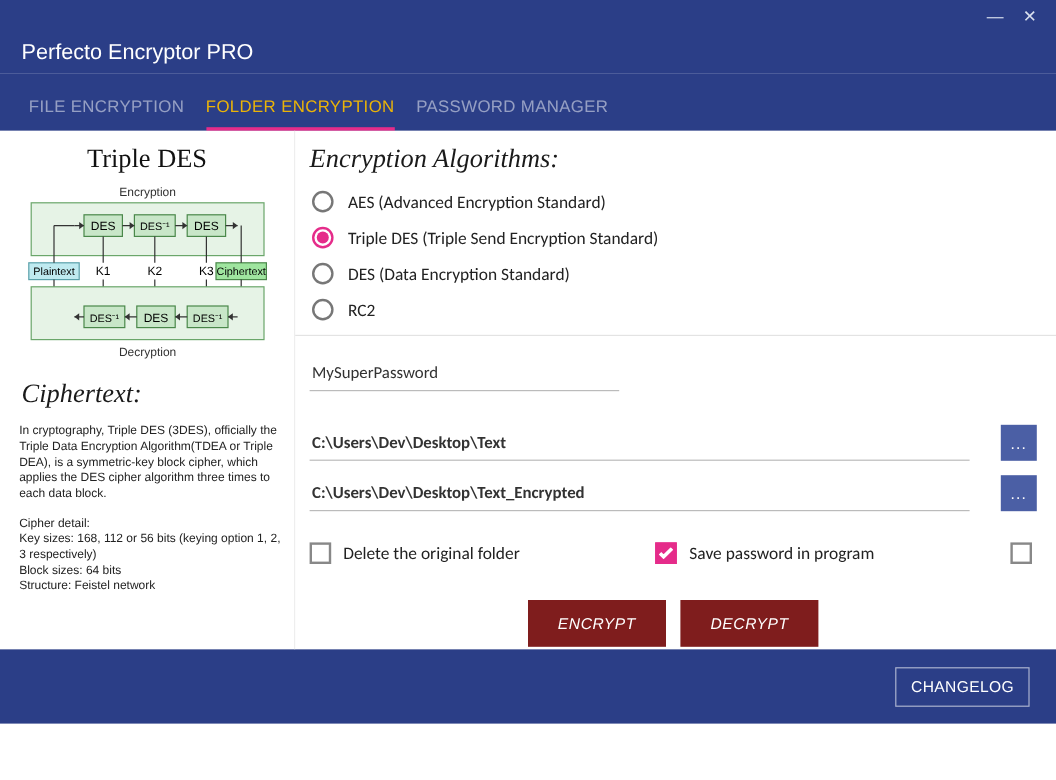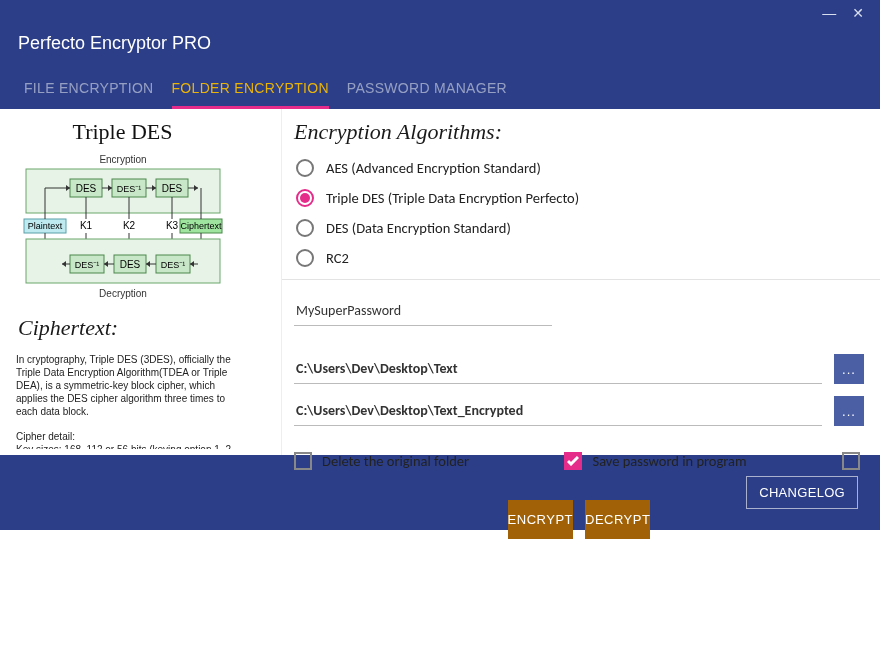--- a/index.html
+++ b/index.html
@@ -4,21 +4,21 @@
 <style>
   * { box-sizing: border-box; margin: 0; padding: 0; font-family: "Segoe UI", Tahoma, sans-serif; }
   body { width: 880px; height: 650px; background: #fff; overflow: hidden; }
   .titlebar { height: 25px; background: #2b3e87; display: flex; justify-content: flex-end; align-items: center; padding-right: 8px; }
   .titlebar .ctrl { color: #d8dfee; font-size: 14px; padding: 0 8px; cursor: pointer; line-height: 1; }
   .header { height: 36px; background: #2b3e87; display: flex; align-items: center; padding-left: 18px; }
   .header-title { color: #fff; font-size: 18px; font-weight: 500; }
   .tabbar { height: 48px; background: #2b3e87; display: flex; align-items: flex-end; padding-left: 24px; gap: 18px; }
   .tab { color: rgba(255,255,255,0.5); font-size: 14px; font-weight: 500; padding: 12px 0 10px 0; letter-spacing: 0.3px; cursor: pointer; border-bottom: 3px solid transparent; }
   .tab.active { color: #eab308; border-bottom: 3px solid #e52c8a; }
-  .content { display: flex; height: 346px; gap: 36px; }
+  .content { display: flex; height: 432px; }
   .sidebar { width: 245px; background: #fff; display: flex; flex-direction: column; padding-top: 6px; }
   .diagram-area { padding: 0 8px; }
   .diag-title { font-family: Georgia, "Times New Roman", serif; font-size: 22px; text-align: center; color: #111; padding: 4px 0 6px 0; }
   .diag-svg { display: block; margin: 0 auto; }
   .desc-title { font-family: Georgia, "Times New Roman", serif; font-style: italic; font-size: 22px; color: #1a1a1a; padding: 14px 16px 6px 18px; }
   .desc-scroll { margin: 6px 4px 6px 16px; height: 240px; overflow-y: scroll; font-size: 10px; line-height: 1.3; color: #222; padding-right: 6px; }
   .desc-scroll p { margin-bottom: 12px; }
   .main { flex: 1; background: #fff; padding: 10px 16px 10px 12px; border-left: 1px solid #eee; position: relative; }
   .section-title { font-family: Georgia, "Times New Roman", serif; font-style: italic; font-size: 22px; color: #1a1a1a; margin-bottom: 14px; }
   .radio-row { display: flex; align-items: center; gap: 12px; margin-bottom: 12px; margin-left: 2px; cursor: pointer; }
@@ -33,22 +33,22 @@
   .input-line.path { flex: 1; max-width: 550px; font-weight: bold; }
   .browse-btn { width: 30px; height: 30px; background: #4b5fa5; color: #fff; border: none; font-size: 13px; cursor: pointer; letter-spacing: 1px; margin-left: auto; }
   .check-row { display: flex; gap: 24px; margin-top: 26px; justify-content: space-between; padding-right: 4px; }
   .check-item { display: flex; align-items: center; gap: 10px; cursor: pointer; }
   .cbox { width: 18px; height: 18px; border: 2px solid #888; display: flex; align-items: center; justify-content: center; flex-shrink: 0; }
   .cbox.checked { background: #e52c8a; border-color: #e52c8a; }
   .cbox.checked svg { display: block; }
   .cbox svg { display: none; stroke: #fff; stroke-width: 3; fill: none; }
   .check-label { font-size: 14.5px; color: #222; font-family: Calibri, sans-serif; }
   .actions { display: flex; gap: 12px; margin-top: 30px; justify-content: center; }
-  .act-btn { background: #a16207; color: #fff; border: none; padding: 12px 0; font-size: 13px; letter-spacing: 0.5px; cursor: pointer; }
-  .footer { height: 75px; background: #2b3e87; display: flex; justify-content: flex-end; align-items: center; padding-right: 22px; gap: 10px; }
+  .act-btn { background: #7f1d1d; color: #fff; border: none; padding: 12px 25px; font-size: 13px; letter-spacing: 0.5px; cursor: pointer; font-style: italic; }
+  .footer { height: 62px; background: #2b3e87; display: flex; justify-content: flex-end; align-items: center; padding-right: 22px; gap: 10px; }
   .footer-btn { background: transparent; border: 1px solid rgba(255,255,255,0.6); color: #fff; padding: 8px 12px; font-size: 13px; letter-spacing: 0.3px; cursor: pointer; }
   ::-webkit-scrollbar { width: 16px; }
   ::-webkit-scrollbar-track { background: #f0f0f0; }
   ::-webkit-scrollbar-thumb { background: #c4c4c4; border: 3px solid #f0f0f0; border-radius: 8px; }
   ::-webkit-scrollbar-button { height: 16px; background: #f0f0f0; }
 </style>
 </head>
 <body>
 
 <div class="titlebar">
@@ -136,21 +136,21 @@
 
   <div class="main">
     <div class="section-title">Encryption Algorithms:</div>
 
     <div class="radio-row">
       <span class="radio"></span>
       <span class="radio-label">AES (Advanced Encryption Standard)</span>
     </div>
     <div class="radio-row">
       <span class="radio checked"></span>
-      <span class="radio-label">Triple DES (Triple Data Encryption Perfecto)</span>
+      <span class="radio-label">Triple DES (Triple Send Encryption Standard)</span>
     </div>
     <div class="radio-row">
       <span class="radio"></span>
       <span class="radio-label">DES (Data Encryption Standard)</span>
     </div>
     <div class="radio-row">
       <span class="radio"></span>
       <span class="radio-label">RC2</span>
     </div>
 

